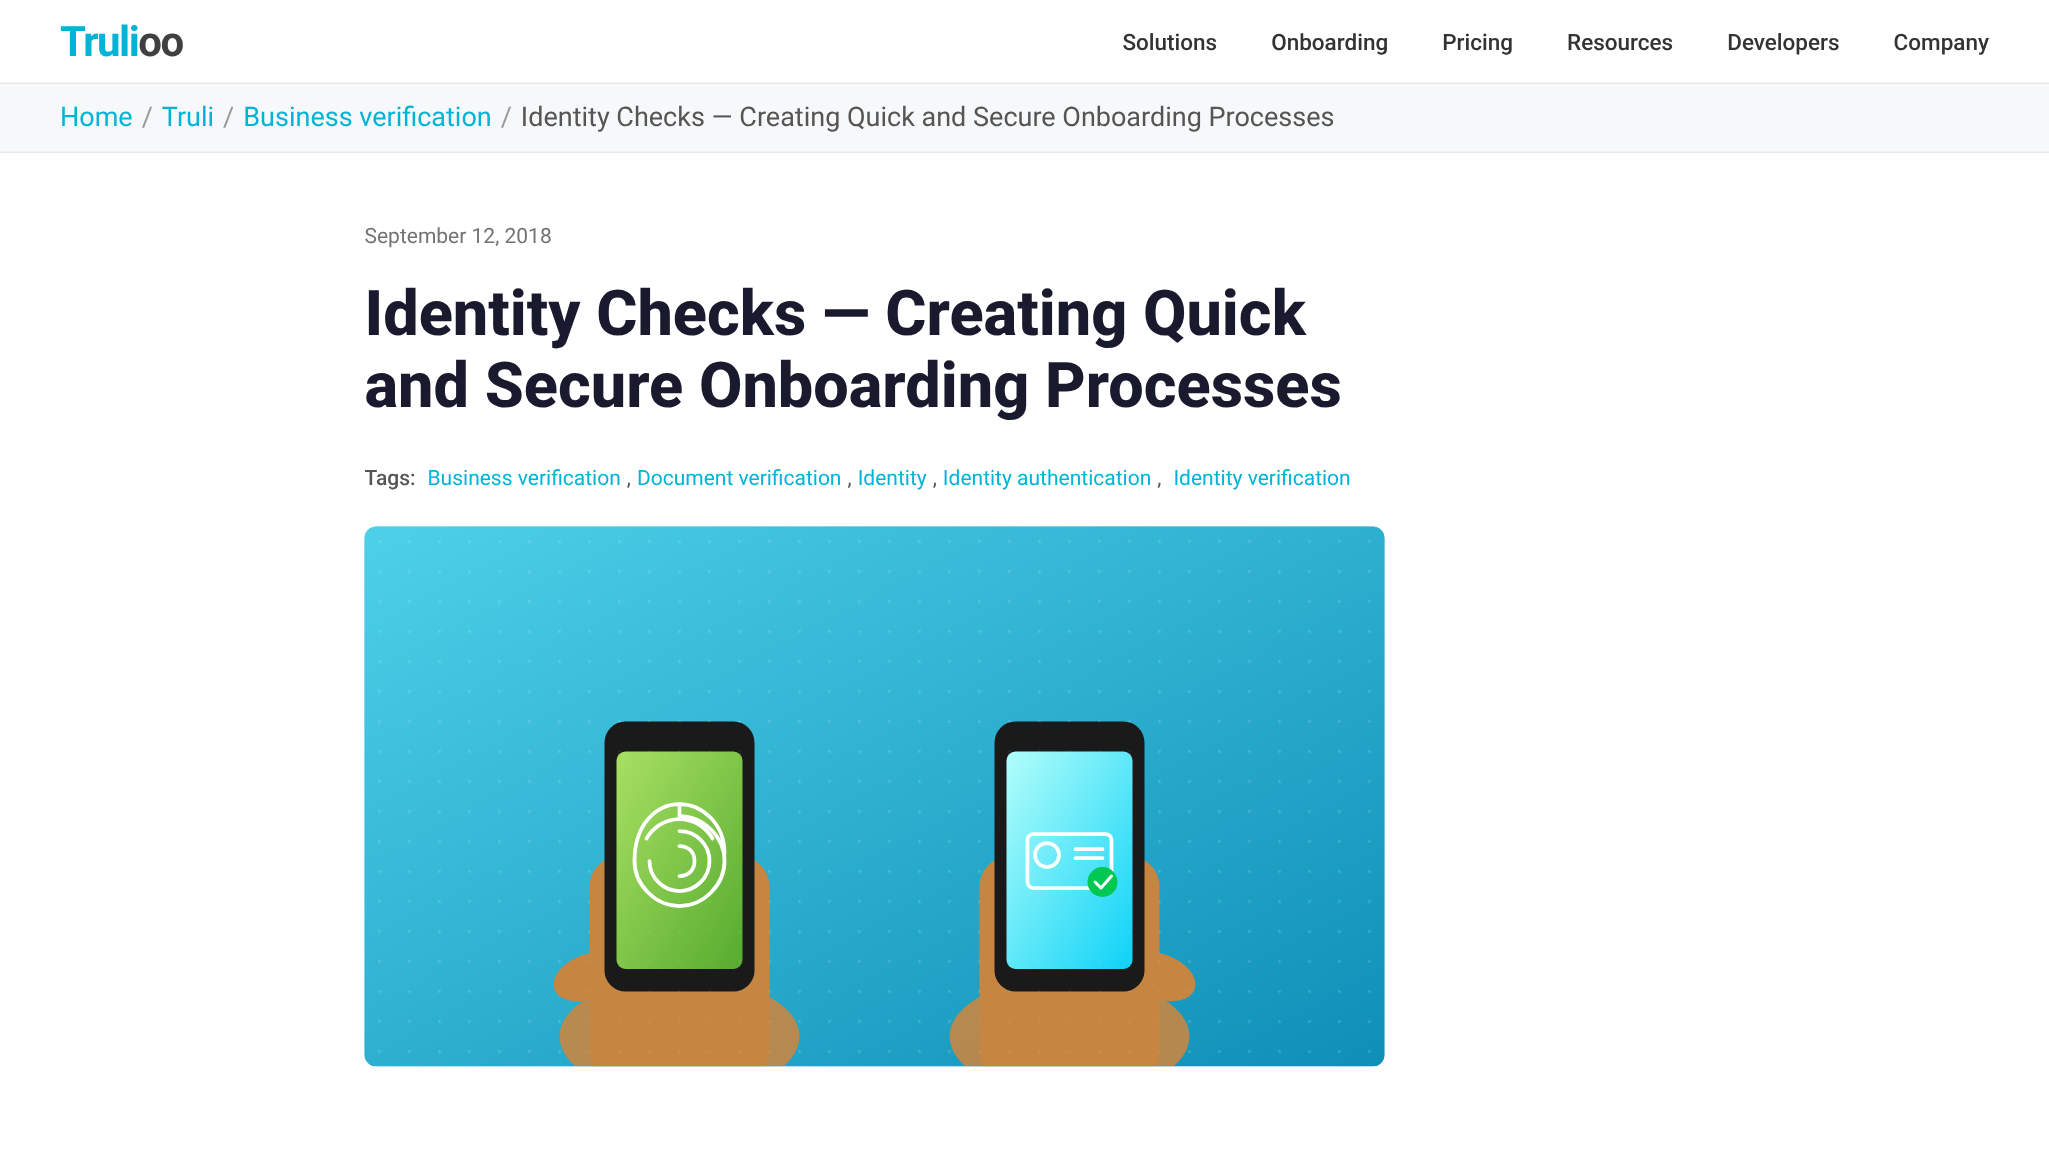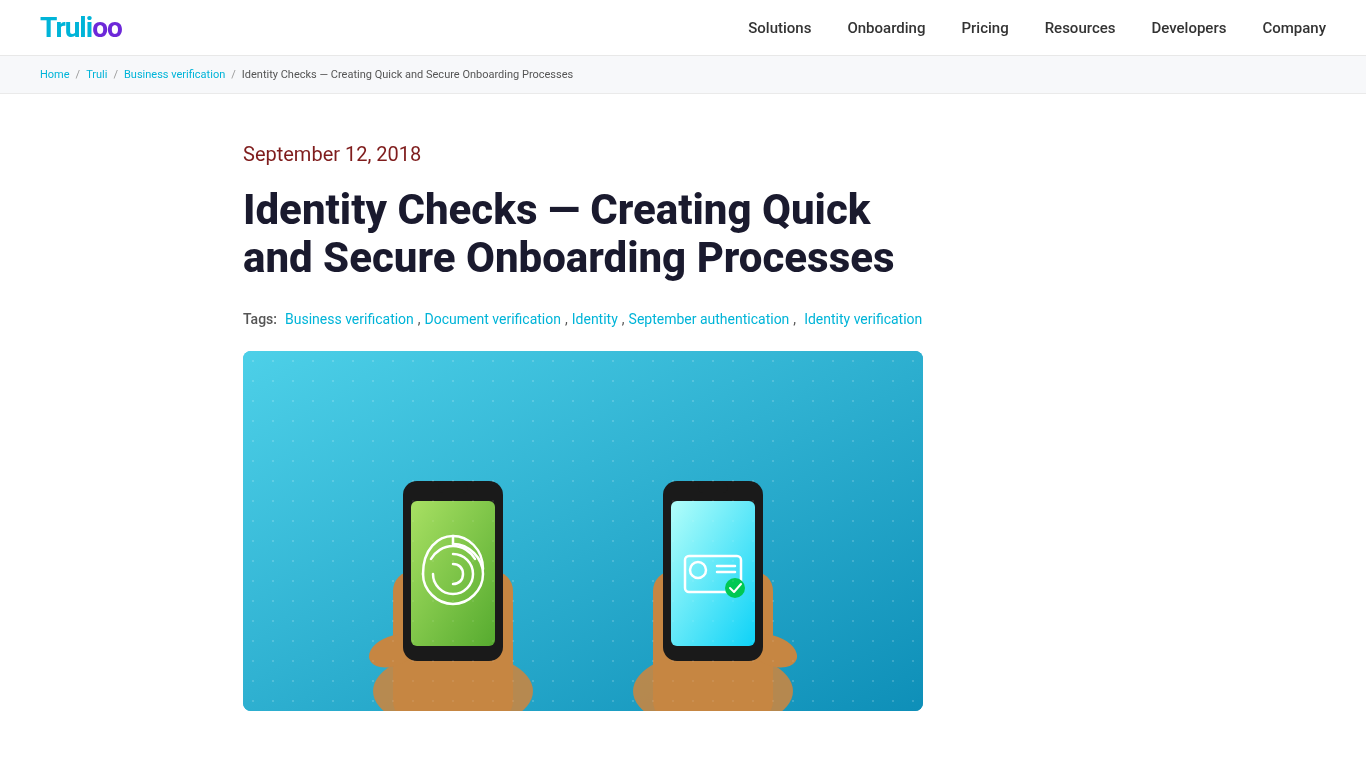--- a/index.html
+++ b/index.html
@@ -16,21 +16,21 @@
       background: #fff;
     }
     .logo {
       display: flex;
       align-items: center;
       font-size: 28px;
       font-weight: 700;
       letter-spacing: -1px;
     }
     .logo-truli { color: #00b4d8; }
-    .logo-oo { color: #6d28d9; }
+    .logo-oo { color: #404040; }
     .nav {
       display: flex;
       align-items: center;
       gap: 36px;
     }
     .nav-item {
       font-size: 15px;
       color: #333;
       cursor: pointer;
       font-weight: 500;
@@ -45,21 +45,21 @@
       font-weight: 600;
       cursor: pointer;
       white-space: nowrap;
     }
 
     
     .breadcrumb-bar {
       background: #f7f8fa;
       padding: 12px 40px;
       border-bottom: 1px solid #eaeaea;
-      font-size: 11px;
+      font-size: 18px;
       color: #555;
       display: flex;
       align-items: center;
       gap: 6px;
     }
     .breadcrumb-link {
       color: #00b4d8;
       cursor: pointer;
       text-decoration: none;
     }
@@ -67,22 +67,22 @@
     .breadcrumb-current { color: #555; }
 
     
     .main-content {
       max-width: 960px;
       margin: 0 auto;
       padding: 48px 40px 0 40px;
     }
 
     .post-date {
-      font-size: 20px;
-      color: #7f1d1d;
+      font-size: 14px;
+      color: #737373;
       margin-bottom: 20px;
     }
 
     .post-title {
       font-size: 42px;
       font-weight: 800;
       color: #1a1a2e;
       line-height: 1.15;
       margin-bottom: 28px;
       max-width: 700px;
@@ -170,21 +170,21 @@
   <h1 class="post-title">Identity Checks — Creating Quick and Secure Onboarding Processes</h1>
 
   <div class="tags-row">
     <span class="tags-label">Tags:</span>
     <a class="tag-link">Business verification</a>
       <span class="tag-sep">,</span>
     <a class="tag-link">Document verification</a>
       <span class="tag-sep">,</span>
     <a class="tag-link">Identity</a>
       <span class="tag-sep">,</span>
-    <a class="tag-link">September authentication</a>
+    <a class="tag-link">Identity authentication</a>
       <span class="tag-sep">,</span>
     <br style="width:100%">
     <a class="tag-link">Identity verification</a>
   </div>
 
   <div class="hero-image">
     <svg viewBox="0 0 680 360" xmlns="http://www.w3.org/2000/svg">
 
       <defs>
         <linearGradient id="bgGrad" x1="0%" y1="0%" x2="100%" y2="100%">

